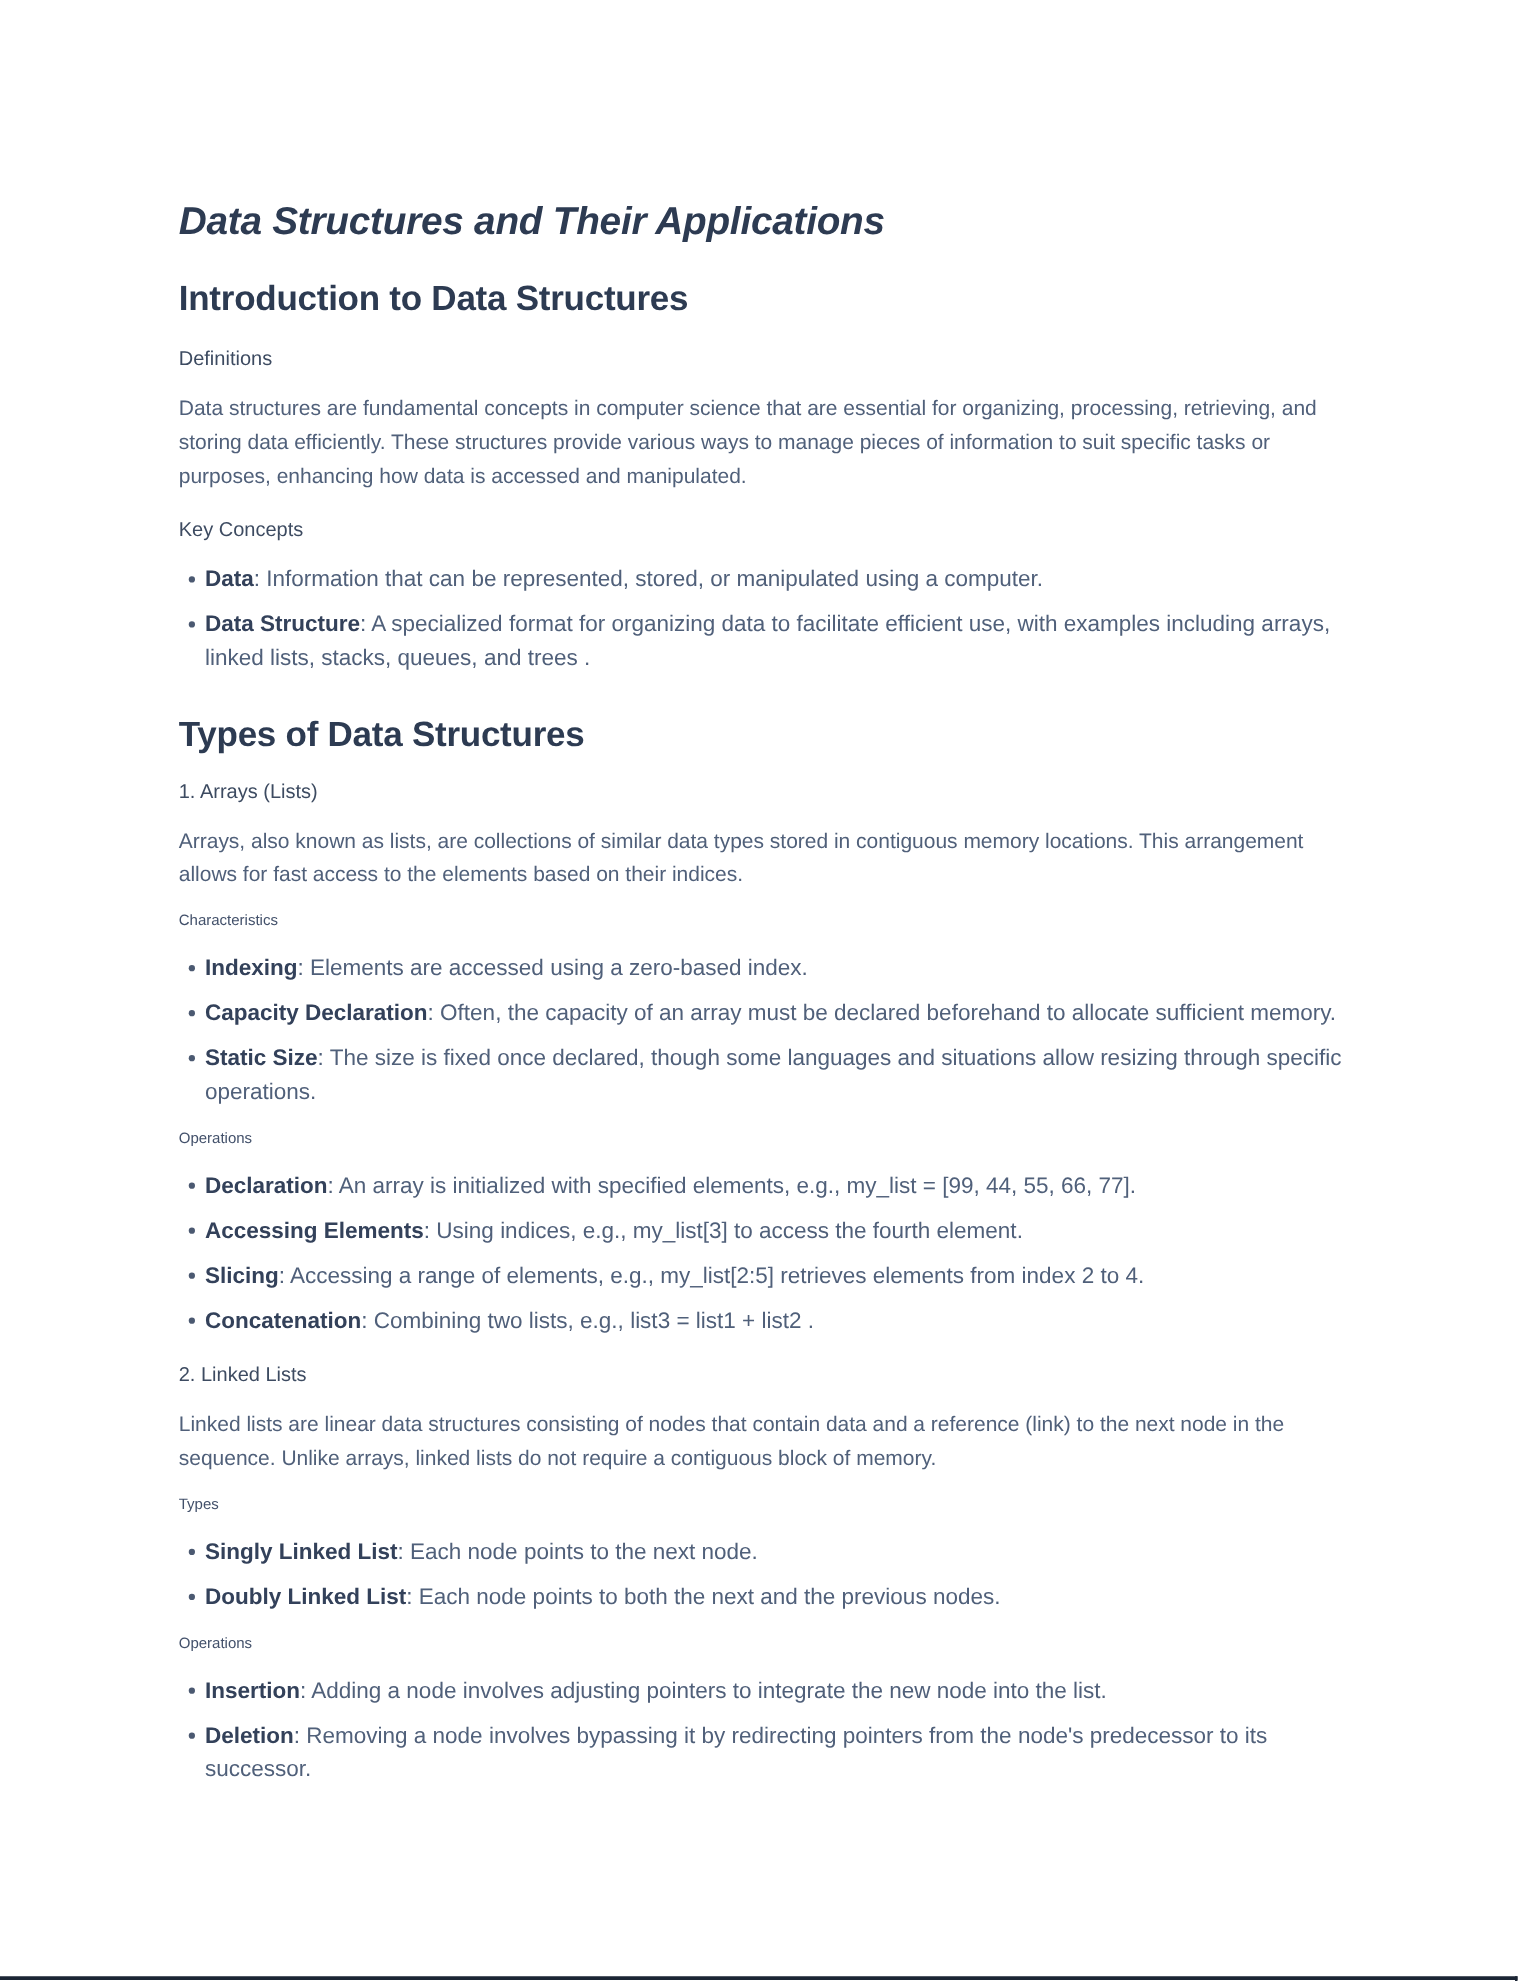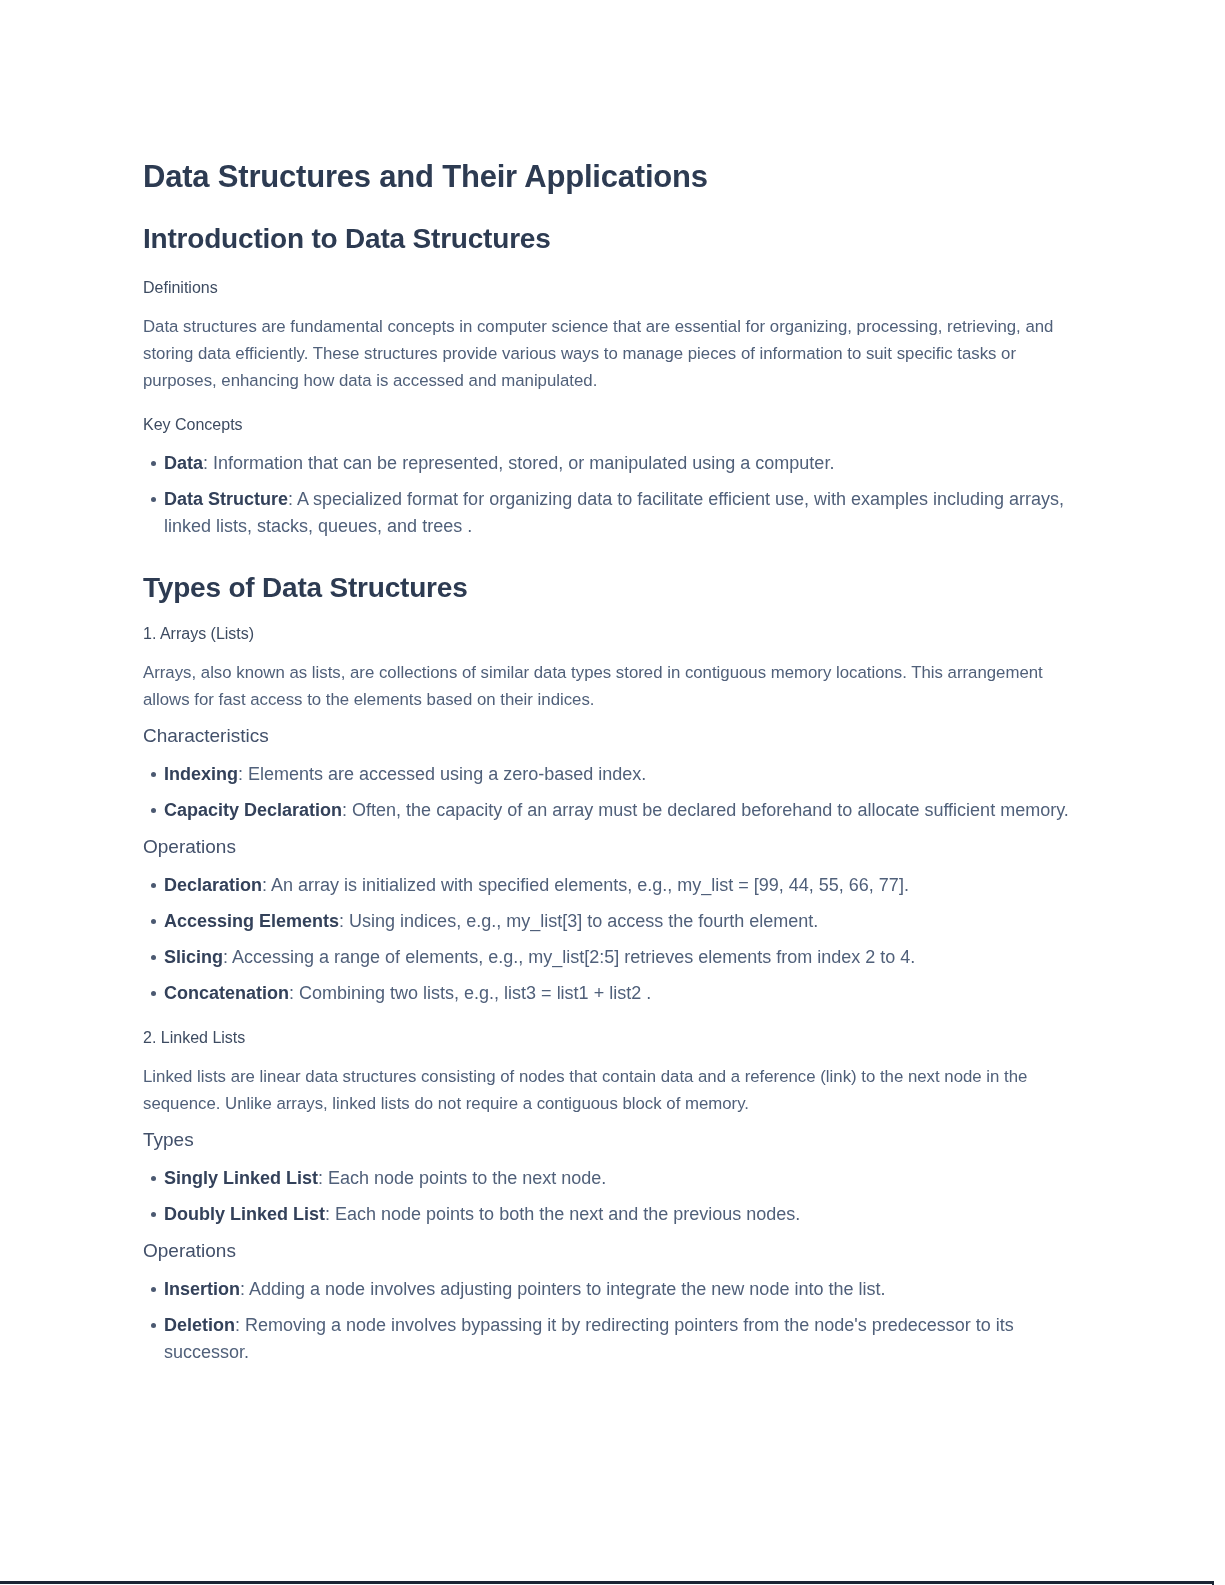--- a/index.html
+++ b/index.html
@@ -18,20 +18,21 @@
     top: 0;
     width: 948px;
   }
   h1.doc-title {
     margin: 157px 0 0 0;
     font-size: 31px;
     line-height: 40px;
     font-weight: 700;
     color: #2d3b52;
     letter-spacing: -0.2px;
+    font-style: italic;
   }
   h2.sec {
     margin: 0;
     font-size: 28px;
     line-height: 31px;
     font-weight: 700;
     color: #2d3b52;
     letter-spacing: -0.2px;
   }
   h2.sec.intro { margin-top: 26px; }
@@ -39,21 +40,21 @@
   h3.sub {
     margin: 17px 0 0 0;
     font-size: 16px;
     line-height: 27px;
     font-weight: 400;
     color: #3d4b61;
   }
   h3.sub.first { margin-top: 20px; }
   h4.minor {
     margin: 10px 0 0 0;
-    font-size: 19px;
+    font-size: 12px;
     line-height: 26px;
     font-weight: 400;
     color: #42506a;
   }
   p.body {
     margin: 12px 0 0 0;
     font-size: 16.8px;
     line-height: 27px;
     color: #50607a;
   }
@@ -135,20 +136,23 @@
 
   <h4 class="minor">Characteristics</h4>
 
   <ul class="blist">
     <li>
       <span class="term">Indexing</span><span>: Elements are accessed using a zero-based index.</span>
     </li>
     <li>
       <span class="term">Capacity Declaration</span><span>: Often, the capacity of an array must be declared beforehand to allocate sufficient memory.</span>
     </li>
+    <li>
+      <span class="term">Static Size</span><span>: The size is fixed once declared, though some languages and situations allow resizing through specific operations.</span>
+    </li>
   </ul>
 
   <h4 class="minor">Operations</h4>
 
   <ul class="blist">
     <li>
       <span class="term">Declaration</span><span>: An array is initialized with specified elements, e.g., my_list = [99, 44, 55, 66, 77].</span>
     </li>
     <li>
       <span class="term">Accessing Elements</span><span>: Using indices, e.g., my_list[3] to access the fourth element.</span>

